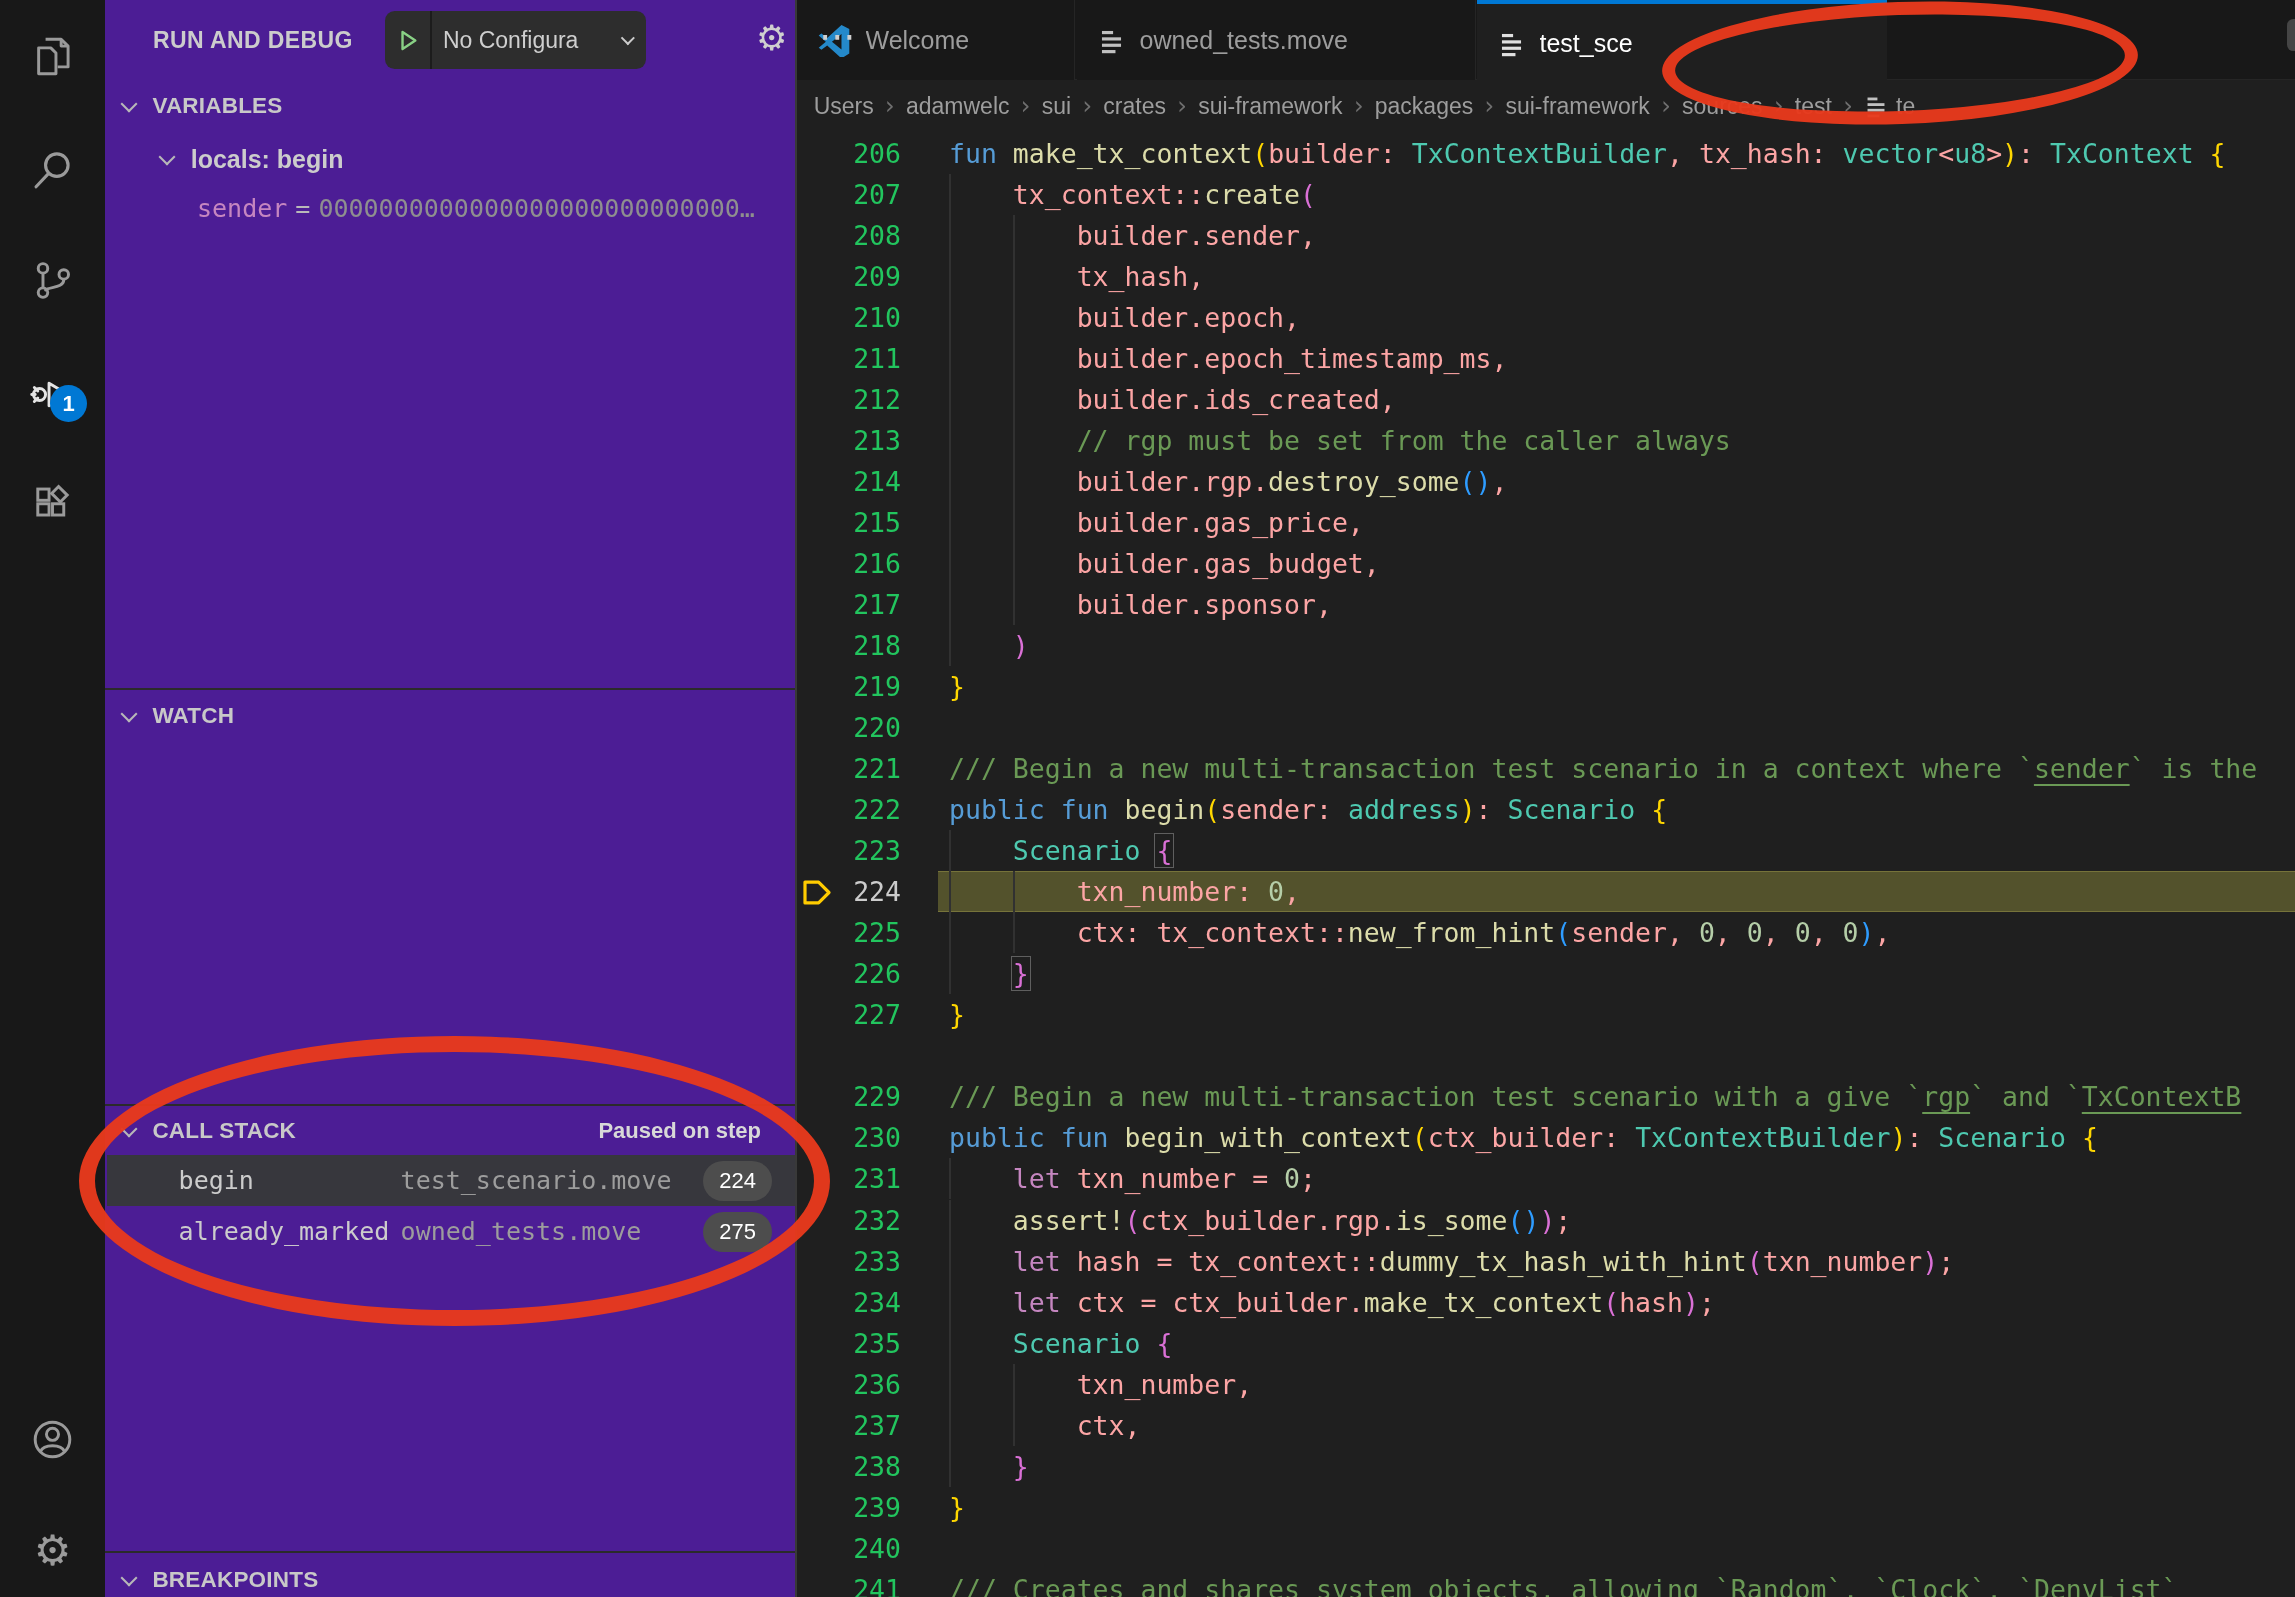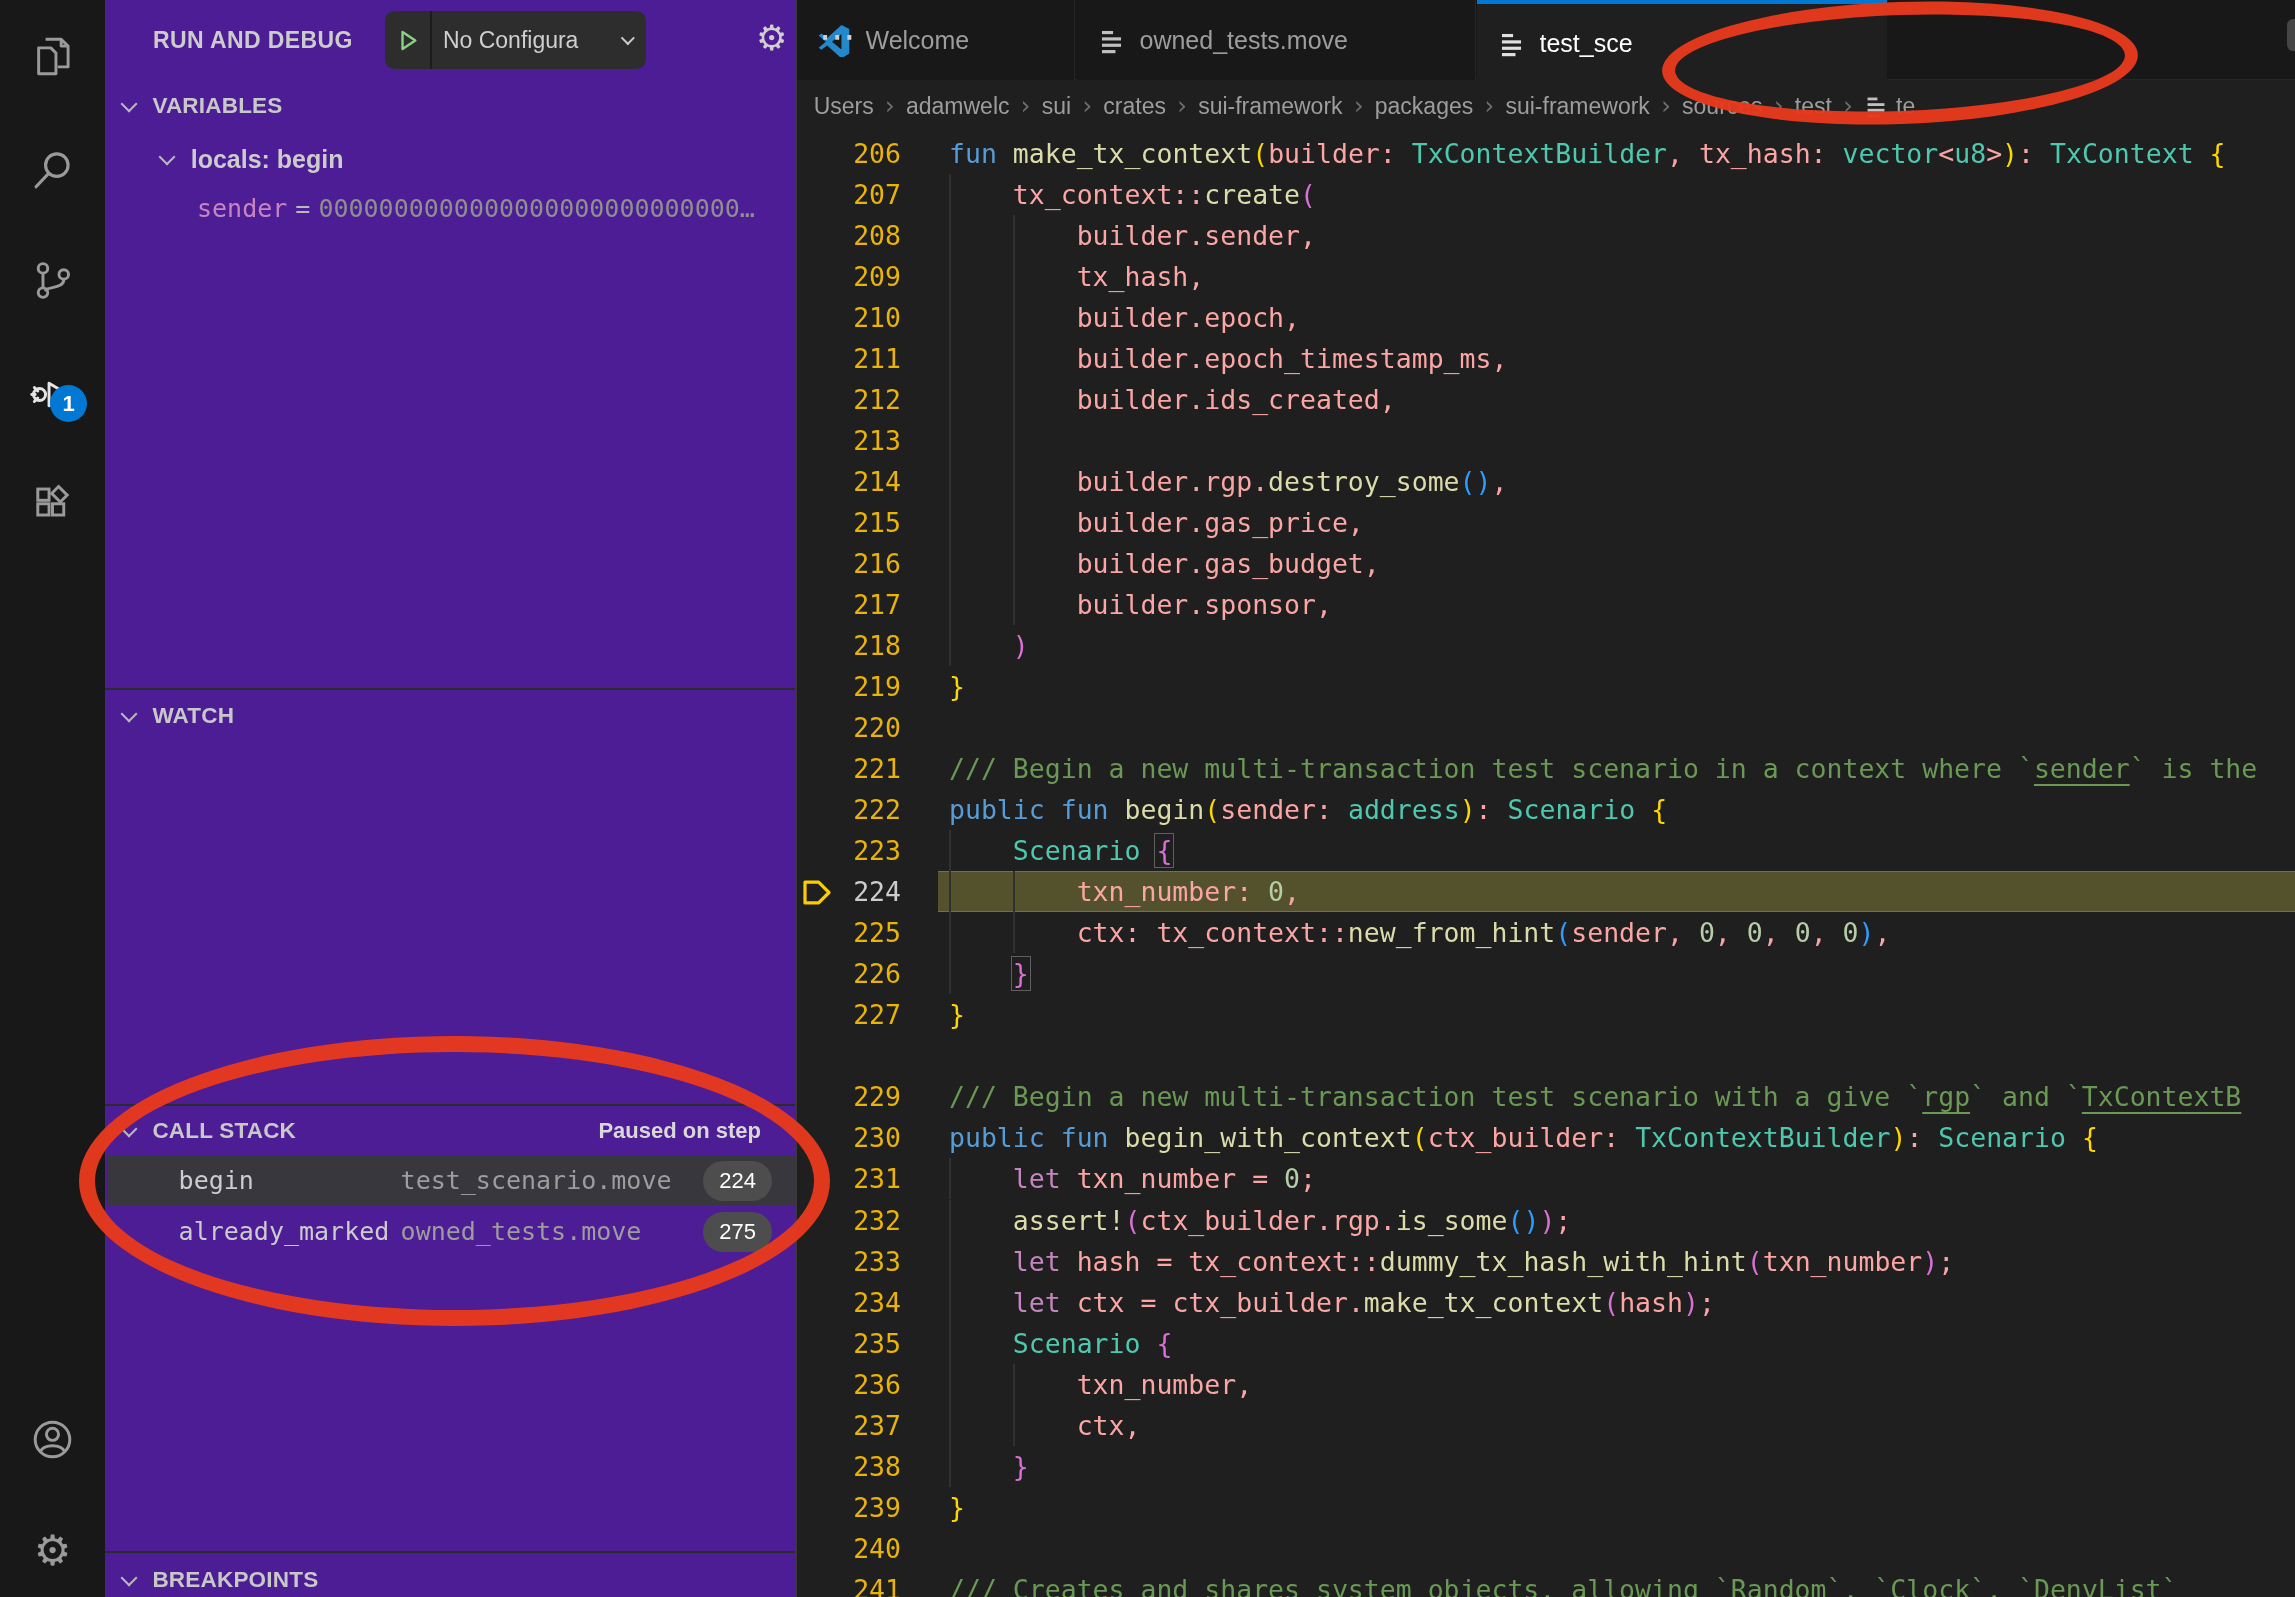--- a/index.html
+++ b/index.html
@@ -56,21 +56,21 @@
   .action-sliver { position:absolute; right:0; top:19.3px; width:8px; height:32px; background:#454545; border-radius:6.4px 0 0 6.4px; }
 
   .breadcrumb { position:absolute; left:0; top:80px; width:1499px; height:52px; background:#1f1f1f; display:flex; align-items:center;
                 padding-left:17.7px; font-size:23px; color:#9d9d9d; white-space:nowrap; overflow:hidden; z-index:5; }
   .crumb { display:flex; align-items:center; }
   .crumb-sep { color:#6f6f6f; margin:0 11.3px; font-size:24px; font-family:"DejaVu Sans", sans-serif; }
   .file-mini-icon { margin-right:8px; display:flex; }
 
   .code { position:absolute; left:0; top:133px; width:1499px; height:1465px; overflow:hidden; }
   .code-row { position:absolute; left:0; width:1499px; height:41px; font-family:"DejaVu Sans Mono", monospace; font-size:26.5px; line-height:41px; white-space:pre; }
-  .lnum { position:absolute; left:0; top:0; width:105px; text-align:right; color:#eab308; z-index:2; }
+  .lnum { position:absolute; left:0; top:0; width:105px; text-align:right; color:#22c55e; z-index:2; }
   .code-row.current .lnum { color:#cccccc; }
   .ctext { position:absolute; left:153px; top:0; z-index:2; }
   .guide { position:absolute; top:0; width:1.6px; height:41px; background:#313131; z-index:1; }
   .code-row.current::before { content:""; position:absolute; left:142px; right:0; top:0; bottom:0; background:#53522c;
       border-top:1.6px solid rgba(199,193,92,0.30); border-bottom:1.6px solid rgba(199,193,92,0.30); z-index:0; }
   .exec-marker { position:absolute; left:4.8px; top:6.4px; z-index:3; }
 
   .tk-t{color:#fca5a5} .tk-kw{color:#569cd6} .tk-let{color:#c586c0} .tk-ty{color:#4ec9b0}
   .tk-fn{color:#dcdcaa} .tk-cm{color:#6a9955} .tk-nu{color:#b5cea8}
   .tk-cu{color:#6a9955; text-decoration:underline; text-decoration-thickness:2.4px; text-underline-offset:6.4px;}
@@ -291,21 +291,21 @@
       </div>
 
     <div class="code">
         <div class="code-row" style="top: 0px;"><span class="lnum">206</span><span class="ctext"><span class="tk-kw">fun</span><span class="tk-t"> </span><span class="tk-fn">make_tx_context</span><span class="tk-b1">(</span><span class="tk-t">builder: </span><span class="tk-ty">TxContextBuilder</span><span class="tk-t">, tx_hash: </span><span class="tk-ty">vector</span><span class="tk-t">&lt;</span><span class="tk-ty">u8</span><span class="tk-t">&gt;</span><span class="tk-b1">)</span><span class="tk-t">: </span><span class="tk-ty">TxContext</span><span class="tk-t"> </span><span class="tk-b1">{</span></span></div>
         <div class="code-row" style="top: 41px;"><span class="guide" style="left: 153px;"></span><span class="lnum">207</span><span class="ctext"><span class="tk-t">    tx_context::</span><span class="tk-fn">create</span><span class="tk-b2">(</span></span></div>
         <div class="code-row" style="top: 82px;"><span class="guide" style="left: 153px;"></span><span class="guide" style="left: 217px;"></span><span class="lnum">208</span><span class="ctext"><span class="tk-t">        builder.sender,</span></span></div>
         <div class="code-row" style="top: 123px;"><span class="guide" style="left: 153px;"></span><span class="guide" style="left: 217px;"></span><span class="lnum">209</span><span class="ctext"><span class="tk-t">        tx_hash,</span></span></div>
         <div class="code-row" style="top: 164px;"><span class="guide" style="left: 153px;"></span><span class="guide" style="left: 217px;"></span><span class="lnum">210</span><span class="ctext"><span class="tk-t">        builder.epoch,</span></span></div>
         <div class="code-row" style="top: 205px;"><span class="guide" style="left: 153px;"></span><span class="guide" style="left: 217px;"></span><span class="lnum">211</span><span class="ctext"><span class="tk-t">        builder.epoch_timestamp_ms,</span></span></div>
         <div class="code-row" style="top: 246px;"><span class="guide" style="left: 153px;"></span><span class="guide" style="left: 217px;"></span><span class="lnum">212</span><span class="ctext"><span class="tk-t">        builder.ids_created,</span></span></div>
-        <div class="code-row" style="top: 287px;"><span class="guide" style="left: 153px;"></span><span class="guide" style="left: 217px;"></span><span class="lnum">213</span></div>
+        <div class="code-row" style="top: 287px;"><span class="guide" style="left: 153px;"></span><span class="guide" style="left: 217px;"></span><span class="lnum">213</span><span class="ctext"><span class="tk-t">        </span><span class="tk-cm">// rgp must be set from the caller always</span></span></div>
         <div class="code-row" style="top: 328px;"><span class="guide" style="left: 153px;"></span><span class="guide" style="left: 217px;"></span><span class="lnum">214</span><span class="ctext"><span class="tk-t">        builder.rgp.</span><span class="tk-fn">destroy_some</span><span class="tk-b3">()</span><span class="tk-t">,</span></span></div>
         <div class="code-row" style="top: 369px;"><span class="guide" style="left: 153px;"></span><span class="guide" style="left: 217px;"></span><span class="lnum">215</span><span class="ctext"><span class="tk-t">        builder.gas_price,</span></span></div>
         <div class="code-row" style="top: 410px;"><span class="guide" style="left: 153px;"></span><span class="guide" style="left: 217px;"></span><span class="lnum">216</span><span class="ctext"><span class="tk-t">        builder.gas_budget,</span></span></div>
         <div class="code-row" style="top: 451px;"><span class="guide" style="left: 153px;"></span><span class="guide" style="left: 217px;"></span><span class="lnum">217</span><span class="ctext"><span class="tk-t">        builder.sponsor,</span></span></div>
         <div class="code-row" style="top: 492px;"><span class="guide" style="left: 153px;"></span><span class="lnum">218</span><span class="ctext"><span class="tk-t">    </span><span class="tk-b2">)</span></span></div>
         <div class="code-row" style="top: 533px;"><span class="lnum">219</span><span class="ctext"><span class="tk-b1">}</span></span></div>
         <div class="code-row" style="top: 574px;"><span class="lnum">220</span><span class="ctext"></span></div>
         <div class="code-row" style="top: 615px;"><span class="lnum">221</span><span class="ctext"><span class="tk-cm">/// Begin a new multi-transaction test scenario in a context where `</span><span class="tk-cu">sender</span><span class="tk-cm">` is the</span></span></div>
         <div class="code-row" style="top: 656px;"><span class="lnum">222</span><span class="ctext"><span class="tk-kw">public</span><span class="tk-t"> </span><span class="tk-kw">fun</span><span class="tk-t"> </span><span class="tk-fn">begin</span><span class="tk-b1">(</span><span class="tk-t">sender: </span><span class="tk-ty">address</span><span class="tk-b1">)</span><span class="tk-t">: </span><span class="tk-ty">Scenario</span><span class="tk-t"> </span><span class="tk-b1">{</span></span></div>
         <div class="code-row" style="top: 697px;"><span class="guide" style="left: 153px;"></span><span class="lnum">223</span><span class="ctext"><span class="tk-t">    </span><span class="tk-ty">Scenario</span><span class="tk-t"> </span><span class="tk-b2m">{</span></span></div>

